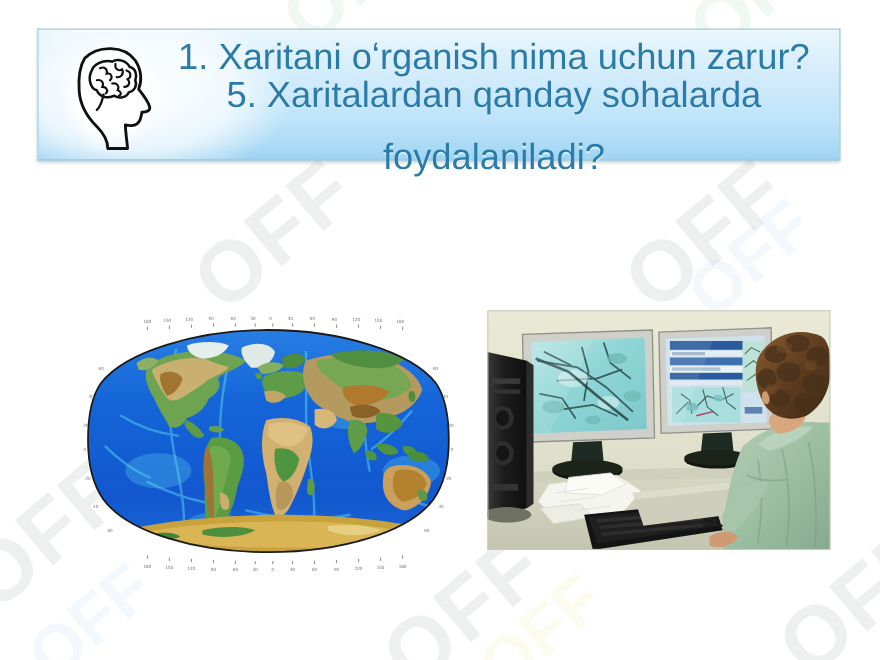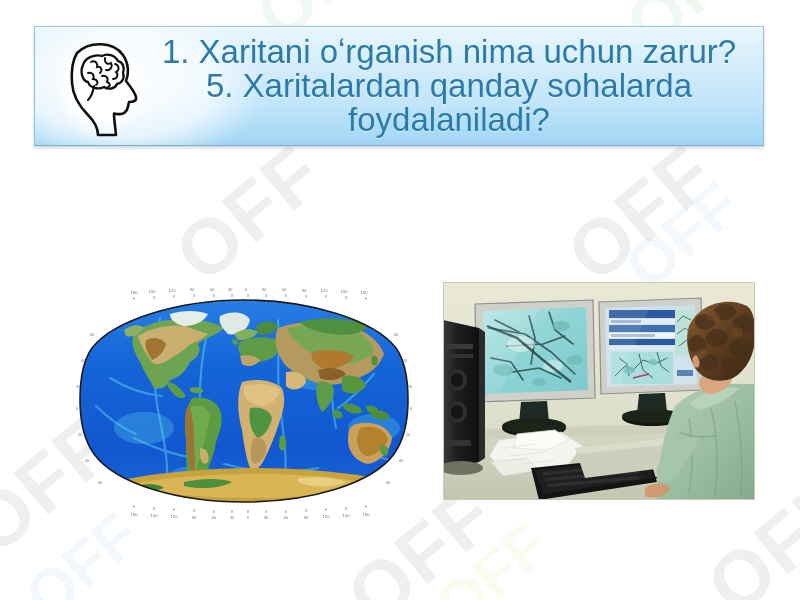--- a/index.html
+++ b/index.html
@@ -107,21 +107,21 @@
     color: #2a7ba9;
     font-family: "Liberation Sans", sans-serif;
     font-size: 33px;
     line-height: 34px;
     font-weight: 400;
     text-shadow: 0 1px 0 rgba(255,255,255,0.55);
   }
   .q-line { display: block; white-space: nowrap; }
   #q-line-1 { text-align: center; }
   #q-line-2 { text-align: center; }
-  #q-line-3 { text-align: center; }
+  #q-line-3 { text-align: center; margin-top: 23px; }
 
   
   #world-map {
     position: absolute;
     left: 74px;
     top: 278px;
     width: 340px;
     height: 245px;
     z-index: 2;
   }

